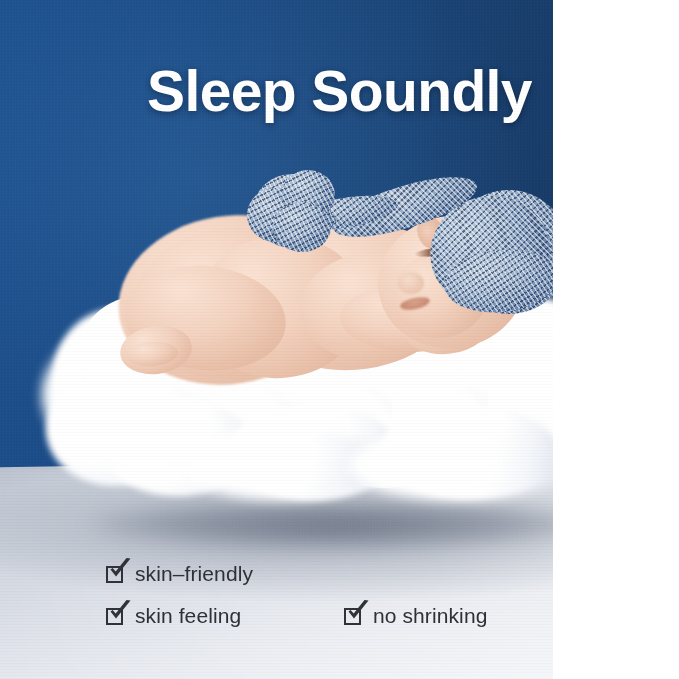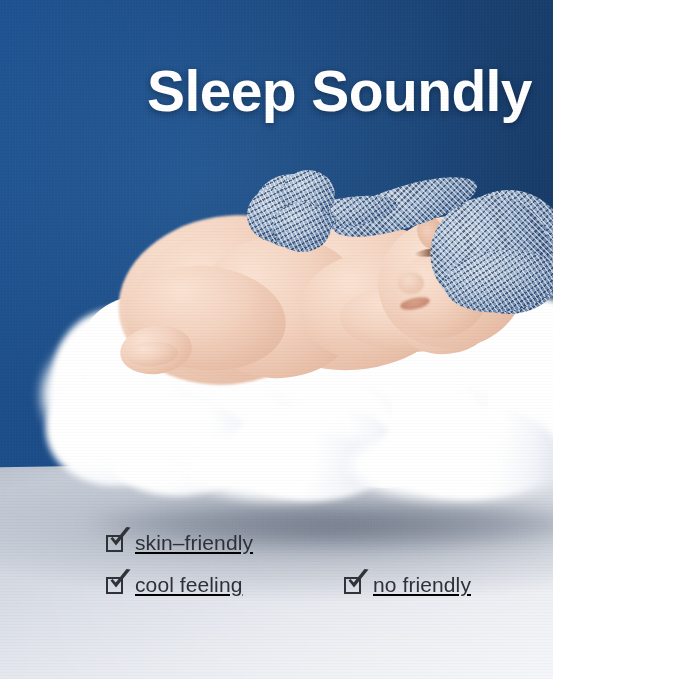--- a/index.html
+++ b/index.html
@@ -113,23 +113,22 @@
     background:
       repeating-linear-gradient(62deg, rgba(255,255,255,0.55) 0px, rgba(255,255,255,0.55) 1.5px, rgba(255,255,255,0) 1.5px, rgba(255,255,255,0) 4px),
       repeating-linear-gradient(-28deg, rgba(16,32,62,0.55) 0px, rgba(16,32,62,0.55) 1.6px, rgba(16,32,62,0) 1.6px, rgba(16,32,62,0) 5px),
       radial-gradient(ellipse at 34% 26%, #b9cade 0%, #93abc9 42%, #6a87ae 72%, #4c6a92 100%);
   }
 
   
   .features {
     position: absolute;
     left: 106px;
-    top: 530px;
+    top: 561px;
     width: 500px;
-    text-decoration: underline;
   }
   .feat-row {
     display: flex;
     align-items: flex-start;
     margin-bottom: 16px;
   }
   .feat-cell {
     display: flex;
     align-items: flex-start;
   }
@@ -269,28 +268,28 @@
       </div>
     </div>
 
     <div class="feat-row">
       <div class="feat-cell left">
         <div class="checkbox">
           <svg class="tick" viewBox="0 0 26 26">
             <path d="M3.5 12.5 L9 19.5 L23.5 1.5 L19.5 1.0 L8.7 14.4 L5.6 11.0 Z" fill="#2f3338"></path>
           </svg>
         </div>
-        <span class="feat-label">cool feeling</span>
+        <span class="feat-label">skin feeling</span>
       </div>
       <div class="feat-cell right">
         <div class="checkbox">
           <svg class="tick" viewBox="0 0 26 26">
             <path d="M3.5 12.5 L9 19.5 L23.5 1.5 L19.5 1.0 L8.7 14.4 L5.6 11.0 Z" fill="#2f3338"></path>
           </svg>
         </div>
-        <span class="feat-label">no friendly</span>
+        <span class="feat-label">no shrinking</span>
       </div>
     </div>
 
   </div>
 
   <div class="grain"></div>
 </div>
 
 </body></html>

